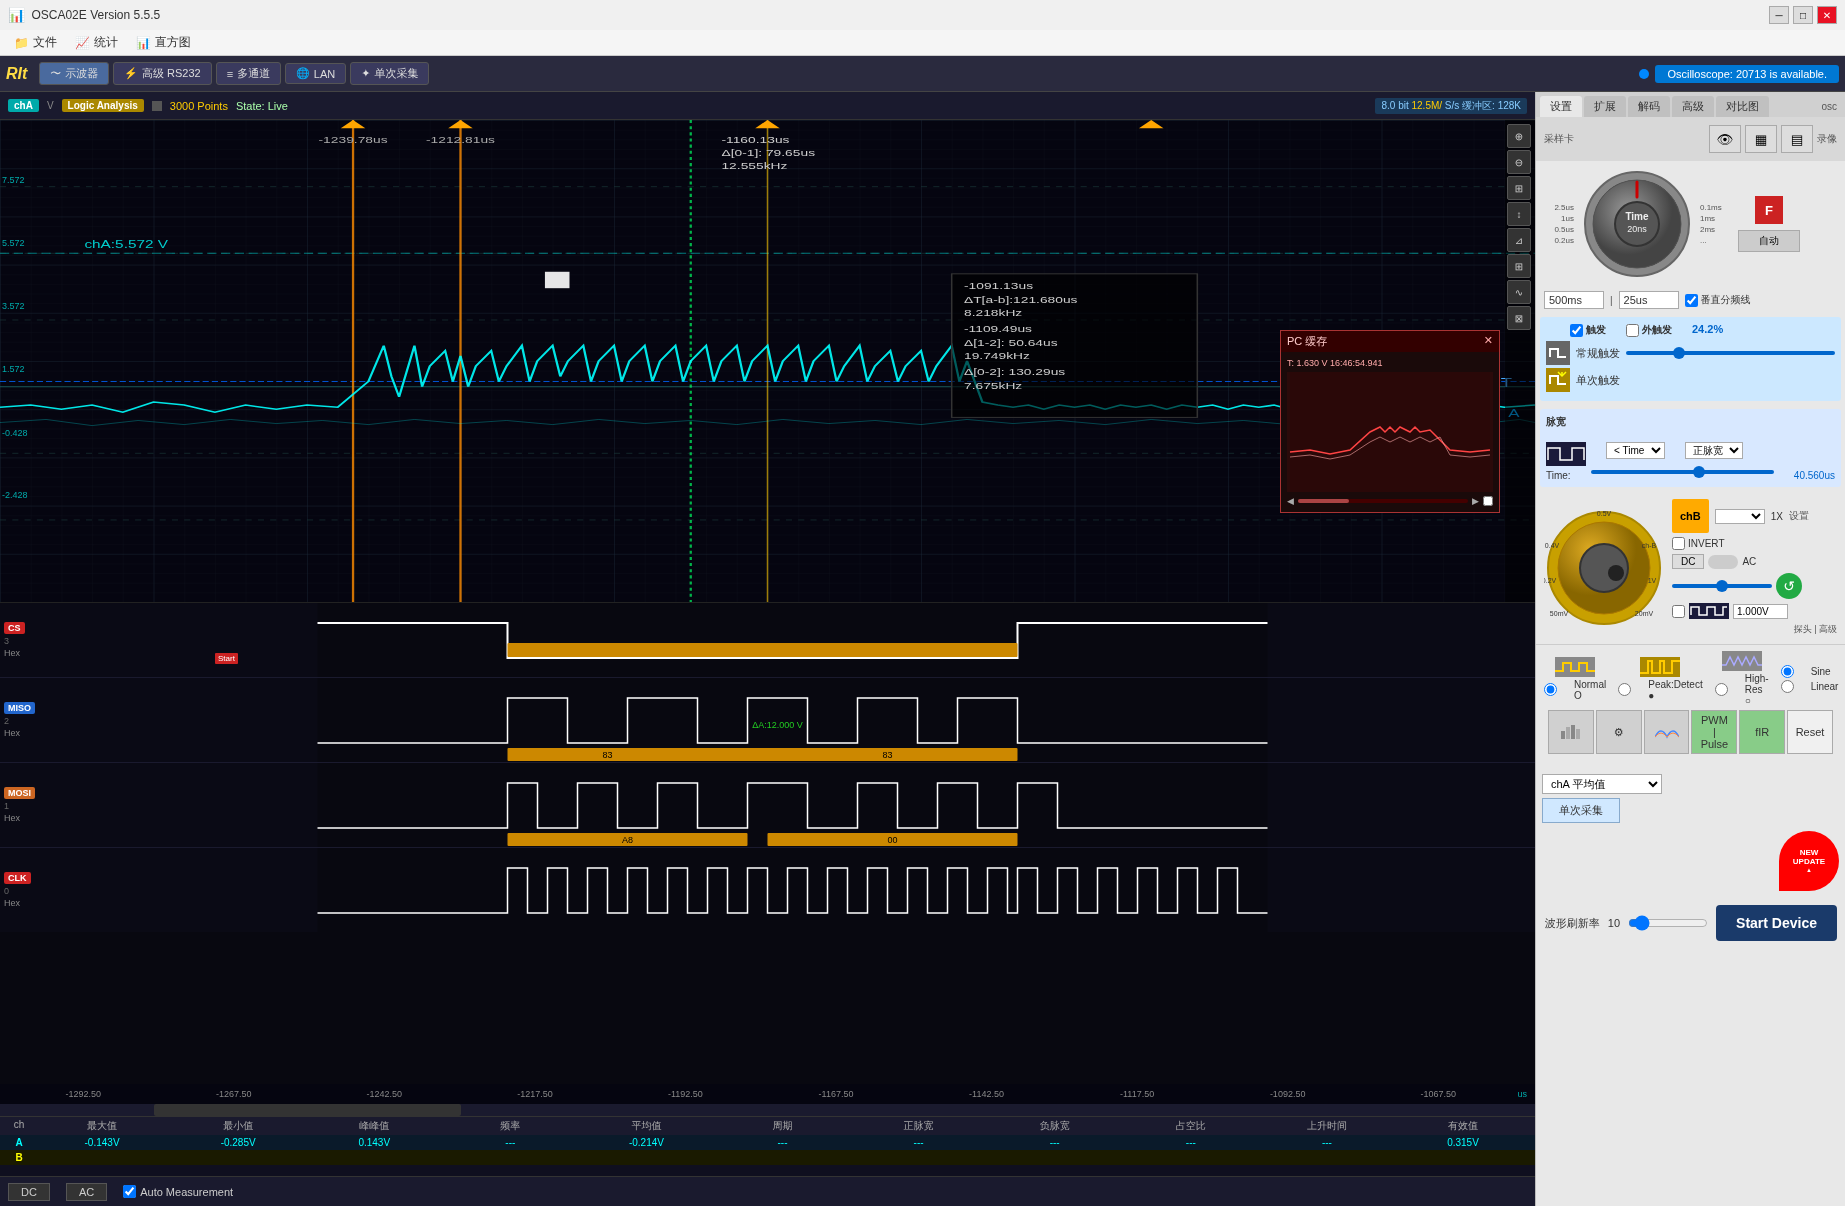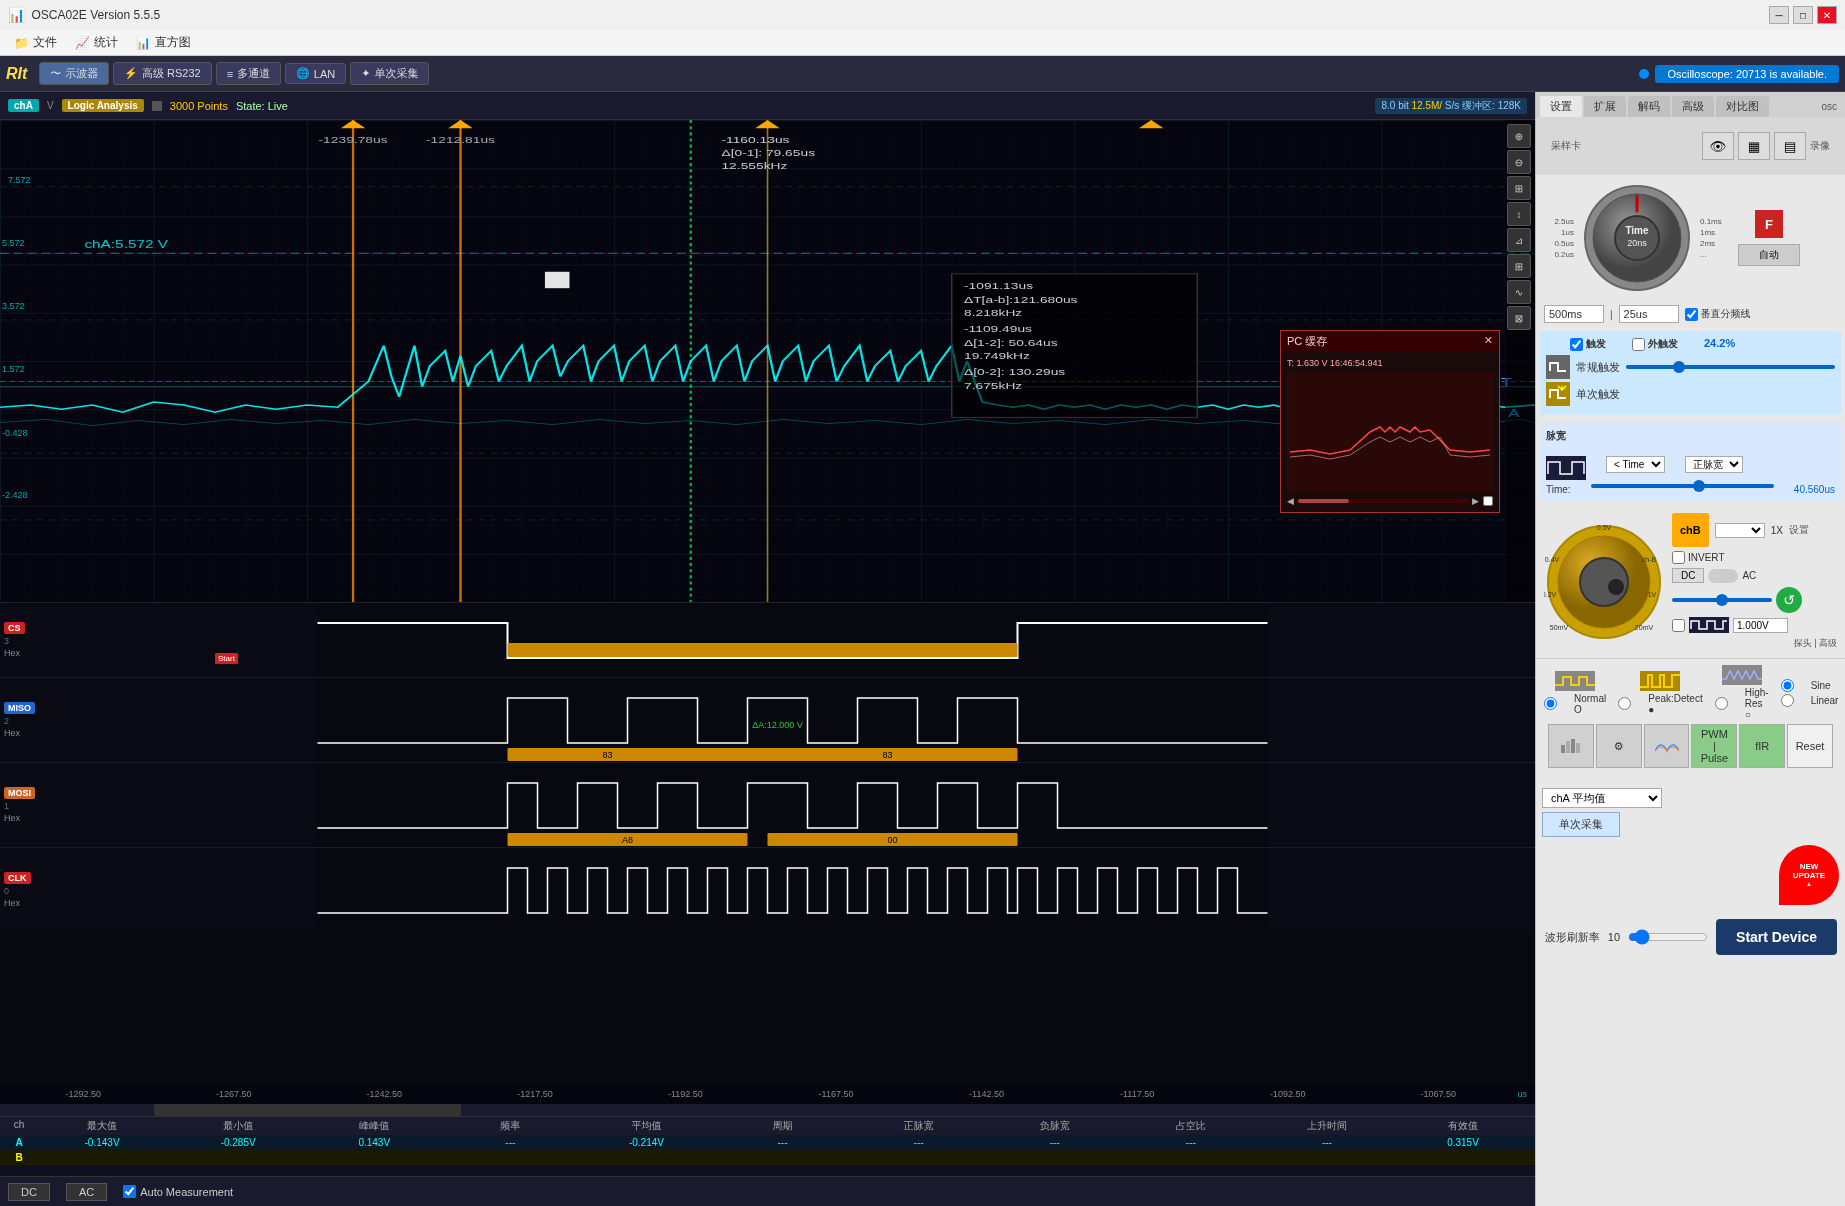--- a/index.html
+++ b/index.html
@@ -56,21 +56,21 @@
     
     .right-panel { width: 310px; background: #e8e8e8; display: flex; flex-direction: column; border-left: 1px solid #bbb; overflow-y: auto; }
     
     .right-tabs { display: flex; background: #d0d0d0; padding: 4px 4px 0; gap: 2px; }
     .right-tab { padding: 3px 10px; font-size: 11px; background: #c0c0c0; cursor: pointer; border-radius: 3px 3px 0 0; color: #333; }
     .right-tab.active { background: #e8e8e8; }
     .time-input { width: 60px; background: #fff; border: 1px solid #aaa; padding: 2px 4px; font-size: 11px; color: #333; }
     
     
     .trigger-section { background: #cce8ff; padding: 6px; margin: 4px; border-radius: 3px; }
-    .trigger-title { font-size: 11px; font-weight: bold; color: #333; margin-bottom: 4px; display: flex; gap: 26px; padding-left: 24px; }
+    .trigger-title { font-size: 11px; font-weight: bold; color: #333; margin-bottom: 4px; display: flex; gap: 20px; padding-left: 24px; }
     .trig-row { display: flex; align-items: center; gap: 6px; margin: 3px 0; font-size: 11px; color: #333; }
     .trig-pct { color: #0066cc; font-size: 11px; }
     
     .pulse-section { background: #d8e8ff; padding: 6px; margin: 4px; border-radius: 3px; }
     .pulse-row { display: flex; align-items: flex-start; gap: 20px; font-size: 11px; color: #333; }
     .select-sm { background: #fff; border: 1px solid #aaa; padding: 1px 3px; font-size: 10px; }
     .radio-label { display: flex; align-items: center; gap: 17px; font-size: 10px; color: #333; }
 
     .bottom-controls { padding: 6px; background: #e8e8e8; }
     .dropdown-row { display: flex; gap: 6px; align-items: center; margin: 4px 0; }
@@ -274,21 +274,21 @@
         <text x="470" y="22" fill="#cccccc" font-size="9">-1160.13us</text>
         <text x="470" y="35" fill="#cccccc" font-size="9">Δ[0-1]: 79.65us</text>
         <text x="470" y="48" fill="#cccccc" font-size="9">12.555kHz</text>
 
         <text x="55" y="125" fill="#00cccc" font-size="10">chA:5.572 V</text>
 
         <rect x="355" y="148" width="16" height="16" fill="white" opacity="0.9"></rect>
       </svg>
       
       
-      <div style="position:absolute;left:8px;top:55px;font-size:9px;color:#00aaaa;">7.572</div>
+      <div style="position:absolute;left:2px;top:55px;font-size:9px;color:#00aaaa;">7.572</div>
       <div style="position:absolute;left:2px;top:118px;font-size:9px;color:#00aaaa;">5.572</div>
       <div style="position:absolute;left:2px;top:181px;font-size:9px;color:#00aaaa;">3.572</div>
       <div style="position:absolute;left:2px;top:244px;font-size:9px;color:#00aaaa;">1.572</div>
       <div style="position:absolute;left:2px;top:308px;font-size:9px;color:#00aaaa;">-0.428</div>
       <div style="position:absolute;left:2px;top:370px;font-size:9px;color:#00aaaa;">-2.428</div>
       
       
       <div class="waveform-tools">
         <button class="wave-tool-btn">⊕</button>
         <button class="wave-tool-btn">⊖</button>
@@ -487,21 +487,21 @@
       <div class="right-tab active">设置</div>
       <div class="right-tab">扩展</div>
       <div class="right-tab">解码</div>
       <div class="right-tab">高级</div>
       <div class="right-tab">对比图</div>
       <div style="margin-left:auto;display:flex;align-items:center;gap:4px;padding:0 4px;">
         <span style="font-size:10px;color:#555;">osc</span>
       </div>
     </div>
 
-    <div style="display:flex;gap:4px;padding:15px;background:#d8d8d8;justify-content:flex-end;align-items:center;">
+    <div style="display:flex;gap:4px;padding:8px;background:#d8d8d8;justify-content:flex-end;align-items:center;">
       <span style="font-size:10px;color:#555;margin-right:auto;">采样卡</span>
 
       <button style="width:32px;height:28px;background:#ddd;border:1px solid #aaa;cursor:pointer;">👁</button>
 
       <button style="width:32px;height:28px;background:#ddd;border:1px solid #aaa;cursor:pointer;">▦</button>
       <button style="width:32px;height:28px;background:#ddd;border:1px solid #aaa;cursor:pointer;">▤</button>
 
       <span style="font-size:10px;color:#555;">录像</span>
     </div>
 

